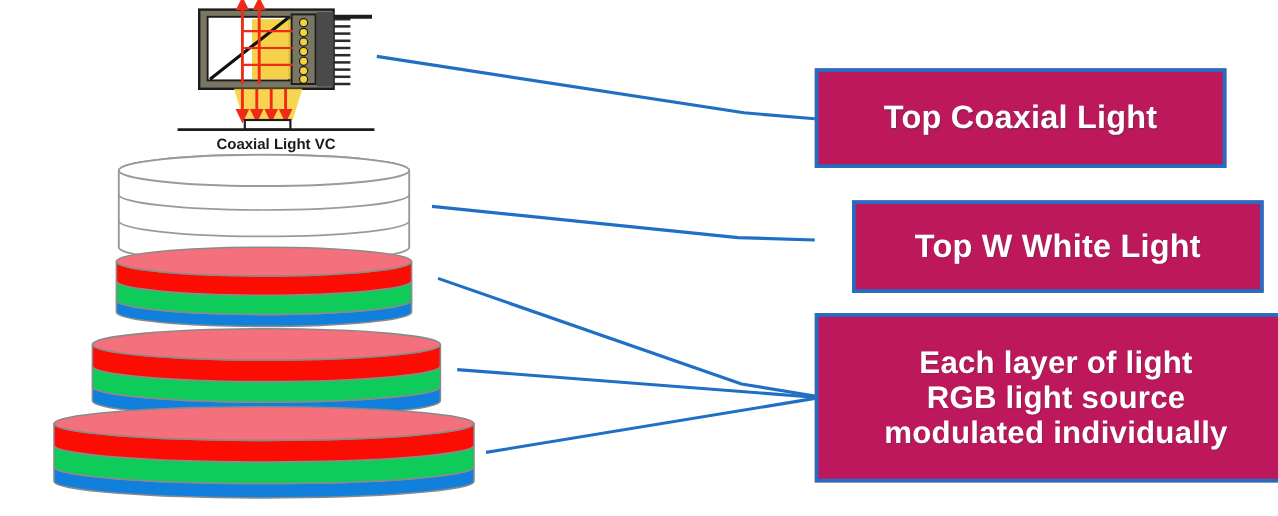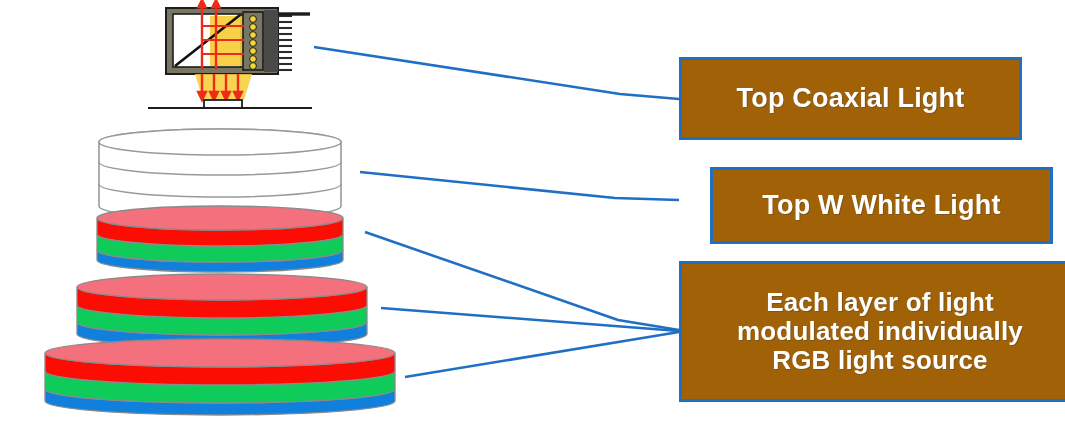--- a/index.html
+++ b/index.html
@@ -25,21 +25,21 @@
     position: absolute;
     left: 0;
     top: 0;
     width: 1065px;
     height: 430px;
   }
   
   .callout {
     position: absolute;
     box-sizing: border-box;
-    background: #a16207;
+    background: #be185d;
     border: 3px solid #1F6FC4;
     display: flex;
     align-items: center;
     justify-content: center;
     text-align: center;
     color: #ffffff;
     font-weight: bold;
     letter-spacing: 0.2px;
     line-height: 1.12;
     text-shadow: 1px 1px 0 rgba(60,60,60,0.35);
@@ -174,20 +174,21 @@
       <polygon points="86,100 82.2,92 89.8,92"></polygon>
       <line x1="98" y1="74" x2="98" y2="93"></line>
       <polygon points="98,100 94.2,92 101.8,92"></polygon>
     </g>
 
     <rect x="64" y="100" width="38" height="8" fill="#FFFFFF" stroke="#1C1C1C" stroke-width="1.8"></rect>
 
     <line x1="8" y1="108" x2="172" y2="108" stroke="#1C1C1C" stroke-width="2.2"></line>
   </svg>
 
+  <div id="device-caption">Coaxial Light VC</div>
 
   <svg class="disk" style="left:95px; top:128px; width:250px; height:92px;" viewBox="0 0 250 92" preserveAspectRatio="none">
     <path d="M4,14 A121,13 0 0 1 246,14 L246,78 A121,13 0 0 1 4,78 Z" fill="#FFFFFF" stroke="#9A9A9A" stroke-width="1.6"></path>
     <ellipse cx="125" cy="14" rx="121" ry="13" fill="#FFFFFF" stroke="#9A9A9A" stroke-width="1.6"></ellipse>
     <path d="M4,34 A121,13 0 0 0 246,34" fill="none" stroke="#9A9A9A" stroke-width="1.4"></path>
     <path d="M4,56 A121,13 0 0 0 246,56" fill="none" stroke="#9A9A9A" stroke-width="1.4"></path>
   </svg>
 
   <svg class="disk" style="left:92px; top:204px; width:256px; height:80px;" viewBox="0 0 256 80" preserveAspectRatio="none">
     <path d="M5,46 A123,12 0 0 0 251,46 L251,56 A123,12 0 0 1 5,56 Z" fill="#1080DC" stroke="#8A8A8A" stroke-width="1.3"></path>
@@ -213,17 +214,17 @@
   <div class="callout" id="callout-1">
     <span>Top Coaxial Light</span>
   </div>
 
   <div class="callout" id="callout-2">
     <span>Top W White Light</span>
   </div>
 
   <div class="callout" id="callout-3">
     <span class="line">Each layer of light</span>
+    <span class="line">RGB light source</span>
     <span class="line">modulated individually</span>
-    <span class="line">RGB light source</span>
   </div>
 
 </div>
 
 </body></html>

